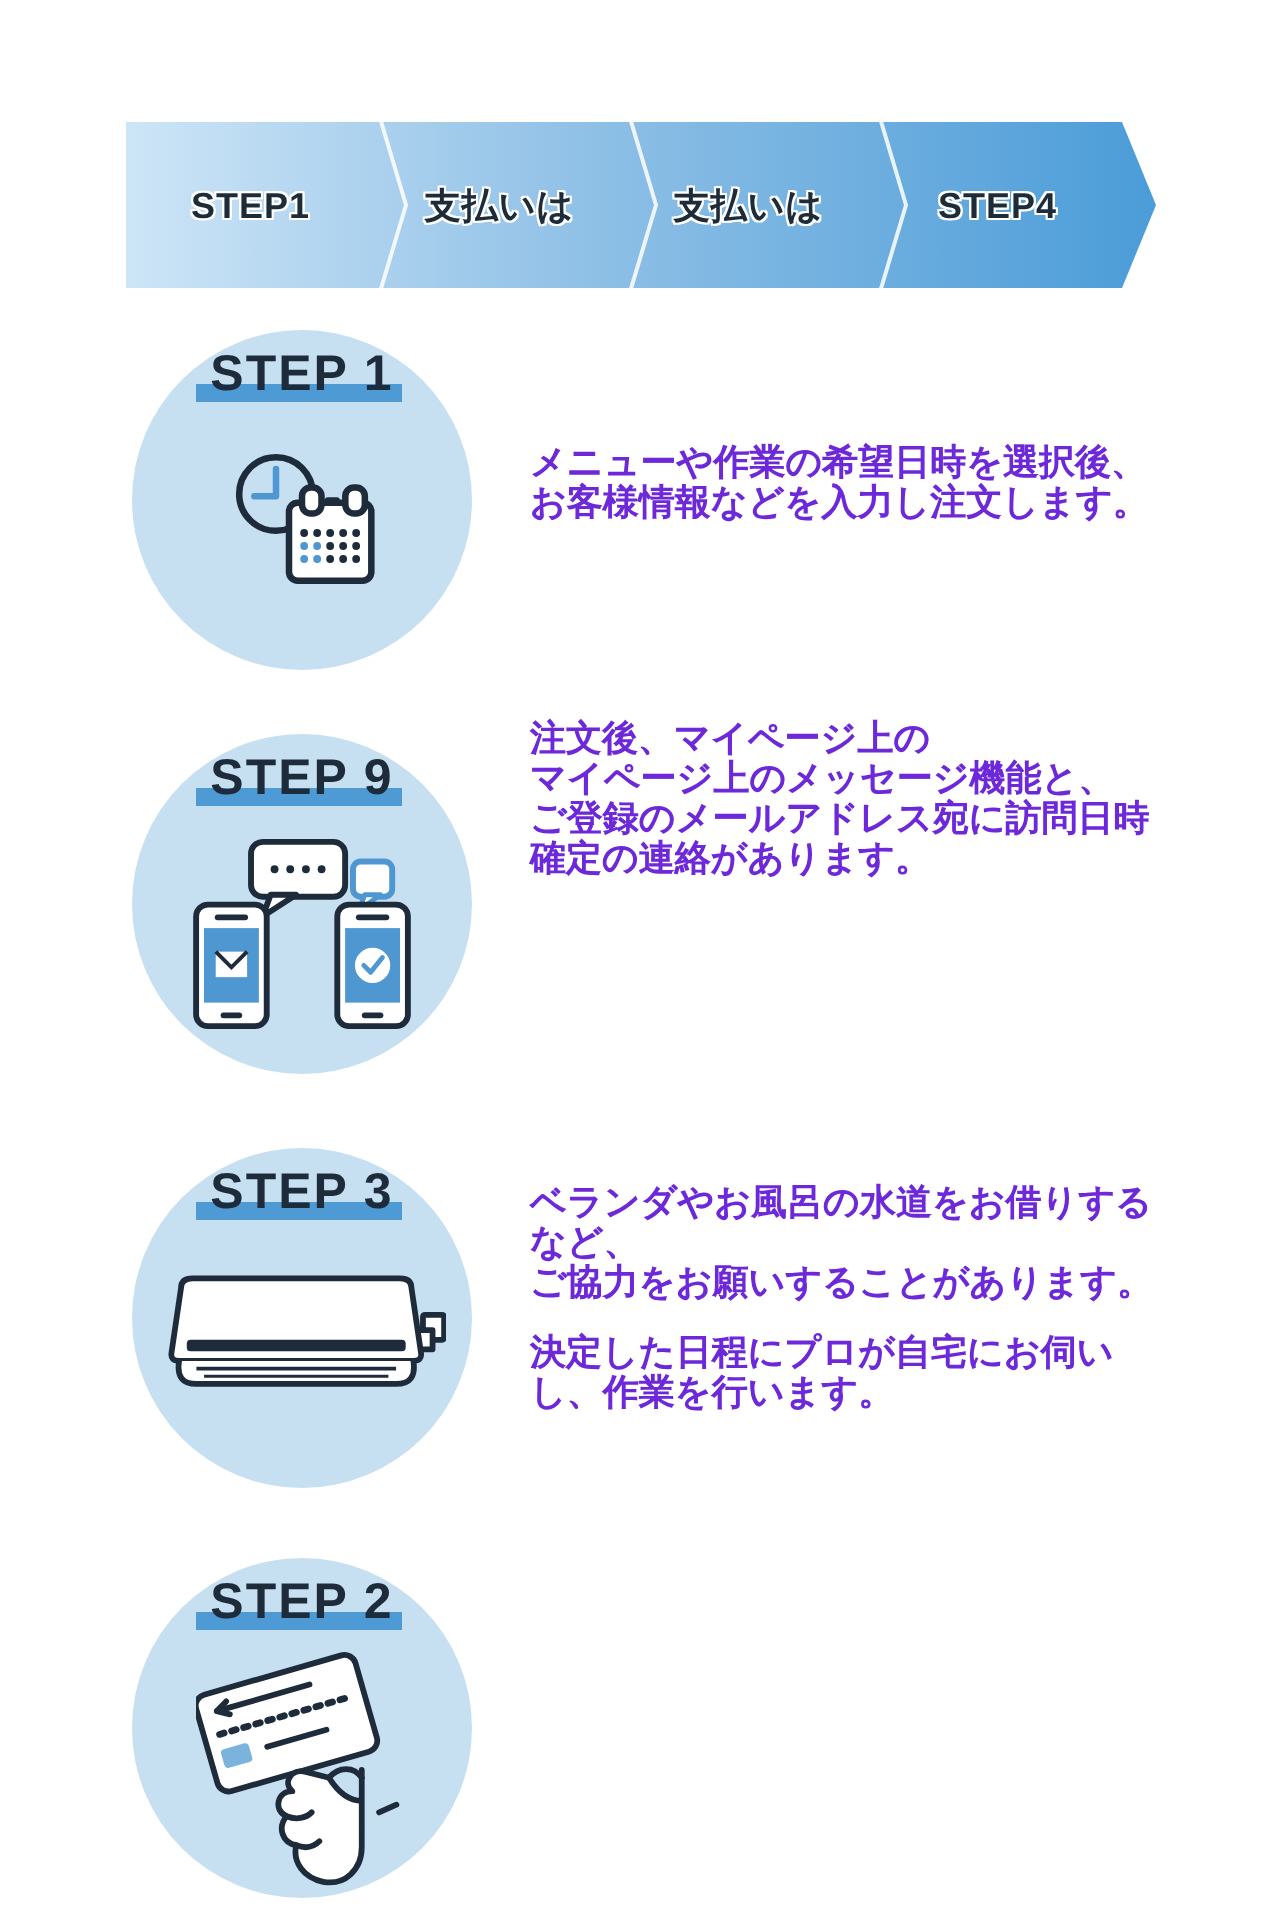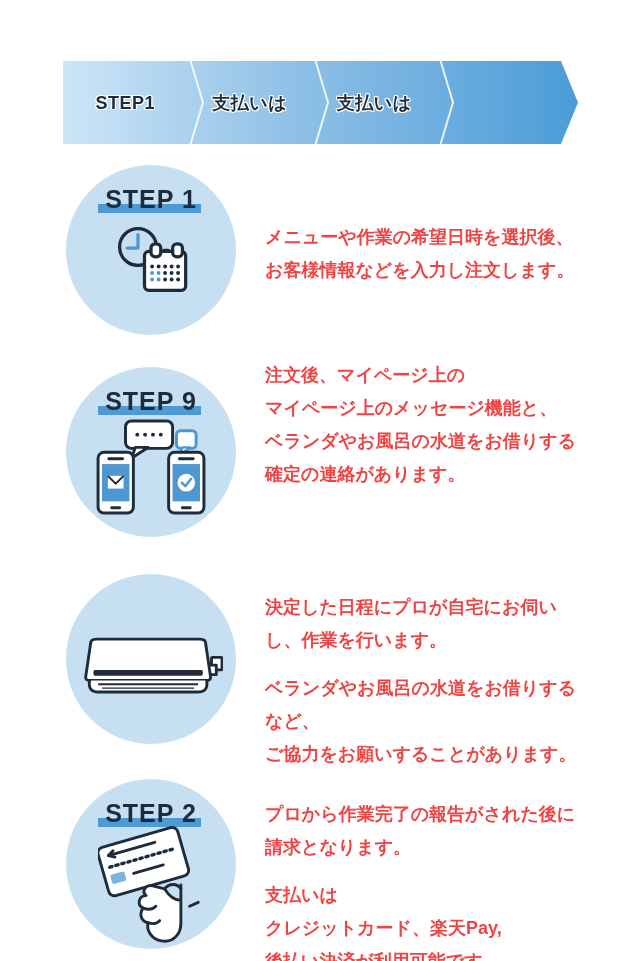--- a/index.html
+++ b/index.html
@@ -27,41 +27,41 @@
     color:#1e2b38; letter-spacing:.5px;
     text-shadow:-1px -1px 0 #fff,1px -1px 0 #fff,-1px 1px 0 #fff,1px 1px 0 #fff,
                  0 -1px 0 #fff,0 1px 0 #fff,-1px 0 0 #fff,1px 0 0 #fff;
   }
 
   
   .circle {
     position:absolute; left:66px; width:170px; height:170px;
     border-radius:50%; background:#c6e0f2;
   }
-  .badge-wrap { position:absolute; left:0; right:0; top:20px; text-align:center; }
+  .badge-wrap { position:absolute; left:0; right:0; top:8px; text-align:center; }
   .badge {
     position:relative; display:inline-block;
     font-size:25px; font-weight:700; color:#1d2b3a; letter-spacing:1px;
   }
   .badge .bar {
     position:absolute; left:-7px; right:-4px; bottom:1px; height:9px;
     background:#4e9ad5; z-index:0;
   }
   .badge .txt { position:relative; z-index:1; }
   .icon-wrap {
     position:absolute; left:0; right:0; display:flex; justify-content:center;
   }
   .c1 { top:149px; } .c1 .icon-wrap { top:56px; }
   .c2 { top:351px; } .c2 .icon-wrap { top:50px; }
   .c3 { top:558px; } .c3 .icon-wrap { top:62px; }
   .c4 { top:763px; } .c4 .icon-wrap { top:46px; }
 
   .body-text {
     position:absolute; left:265px; width:335px;
-    font-size:18px; font-weight:700; line-height:33px; color:#ef4444;
+    font-size:18px; font-weight:700; line-height:20px; color:#6d28d9;
   }
   .body-text p { white-space:pre-line; margin:0; }
   .body-text p + p { margin-top:15px; }
   .body-text p:empty { display:none; }
   .t1 { top:205px; } .t2 { top:343px; } .t3 { top:575px; } .t4 { top:782px; }
 
   svg .ln { stroke:#1d2b3a; stroke-width:3; fill:none; stroke-linecap:round; stroke-linejoin:round; }
   svg .fw { fill:#ffffff; }
   svg .ac { stroke:#4e97d1; }
   svg .acf { fill:#4e97d1; }
@@ -81,20 +81,21 @@
       <div class="banner-step">
         <div>STEP1</div>
       </div>
       <div class="banner-step">
         <div>支払いは</div>
       </div>
       <div class="banner-step">
         <div>支払いは</div>
       </div>
       <div class="banner-step">
+        <div>STEP4</div>
       </div>
     </div>
   </div>
 
   <div class="circle c1">
     <div class="badge-wrap">
       <span class="badge">
         <span class="bar"></span>
         <span class="txt">STEP 1</span>
       </span>
@@ -165,45 +166,51 @@
         <rect class="acf" x="82" y="48" width="28" height="38"></rect>
         <circle cx="96" cy="67" r="9" fill="#ffffff"></circle>
         <polyline points="91.5,67 95,70.5 101,63" fill="none" stroke="#4e97d1" stroke-width="2.5" stroke-linecap="round" stroke-linejoin="round"></polyline>
         <line class="ln" x1="92" y1="92.5" x2="100" y2="92.5" stroke-width="2.5"></line>
       </svg>
     </div>
   </div>
   <div class="body-text t2">
     <p>注文後、マイページ上の
 マイページ上のメッセージ機能と、
-ベランダやお風呂の水道をお借りする
+ご登録のメールアドレス宛に訪問日時
 確定の連絡があります。</p>
   </div>
 
   <div class="circle c3">
+    <div class="badge-wrap">
+      <span class="badge">
+        <span class="bar"></span>
+        <span class="txt">STEP 3</span>
+      </span>
+    </div>
     <div class="icon-wrap">
       <svg width="144" height="62" viewBox="0 0 150 64">
         <rect class="ln fw" x="138" y="22" width="11" height="13" rx="1" stroke-width="2.5"></rect>
         <path class="ln fw" d="M135 30 h8 v10 h-8" stroke-width="2.5"></path>
         <path class="ln fw" d="M12 8 Q12 3 18 3 H126 Q132 3 132 8 L137 42 Q137.5 46 133 46 H11 Q6.5 46 7 42 Z"></path>
         <rect x="15" y="35" width="114" height="6" rx="2" fill="#1d2b3a"></rect>
         <line x1="20" y1="49" x2="124" y2="49" stroke="#1d2b3a" stroke-width="2"></line>
         <line x1="24" y1="53" x2="120" y2="53" stroke="#1d2b3a" stroke-width="2"></line>
         <path class="ln fw" d="M11 46 Q9 58 20 58 H124 Q135 58 133 46" stroke-width="2.5" fill="#ffffff"></path>
         <line x1="20" y1="50" x2="124" y2="50" stroke="#1d2b3a" stroke-width="2"></line>
         <line x1="24" y1="54" x2="120" y2="54" stroke="#1d2b3a" stroke-width="1.5"></line>
       </svg>
     </div>
   </div>
   <div class="body-text t3">
-    <p>決定した日程にプロが自宅にお伺い
-し、作業を行います。</p>
     <p>ベランダやお風呂の水道をお借りする
 など、
 ご協力をお願いすることがあります。</p>
+    <p>決定した日程にプロが自宅にお伺い
+し、作業を行います。</p>
   </div>
 
   <div class="circle c4">
     <div class="badge-wrap">
       <span class="badge">
         <span class="bar"></span>
         <span class="txt">STEP 2</span>
       </span>
     </div>
     <div class="icon-wrap">
@@ -217,21 +224,14 @@
           <line class="ln" x1="34" y1="47" x2="66" y2="47" stroke-width="2.5"></line>
         </g>
         <path class="ln fw" d="M86 62 L86 102 C86 114 77 122 66 120 C56 118 50 110 52 101 C45 100 42 92 47 86 C40 83 42 73 50 73 C45 69 49 61 57 63 L69 66 C74 74 80 78 86 78 Z"></path>
         <path class="ln" d="M69 66 C74 60 82 60 86 66"></path>
         <path class="ln" d="M52 101 C57 103 61 102 64 99" stroke-width="2.5"></path>
         <path class="ln" d="M47 86 C52 88 57 87 60 84" stroke-width="2.5"></path>
         <line class="ln" x1="95" y1="84" x2="104" y2="80" stroke-width="2.5"></line>
       </svg>
     </div>
   </div>
-  <div class="body-text t4">
-    <p>プロから作業完了の報告がされた後に
-請求となります。</p>
-    <p>支払いは
-クレジットカード、楽天Pay,
-後払い決済が利用可能です。</p>
-  </div>
 
 </div>
 
 </body></html>

